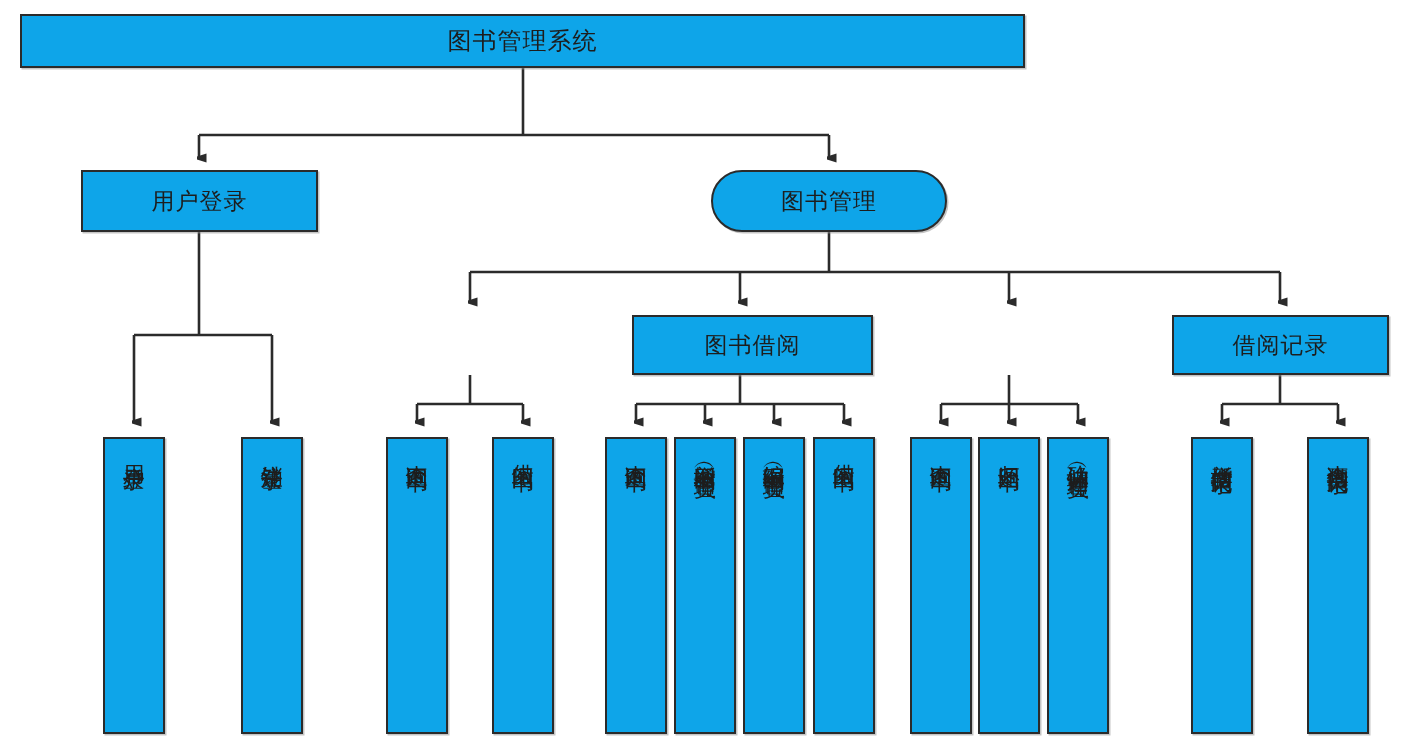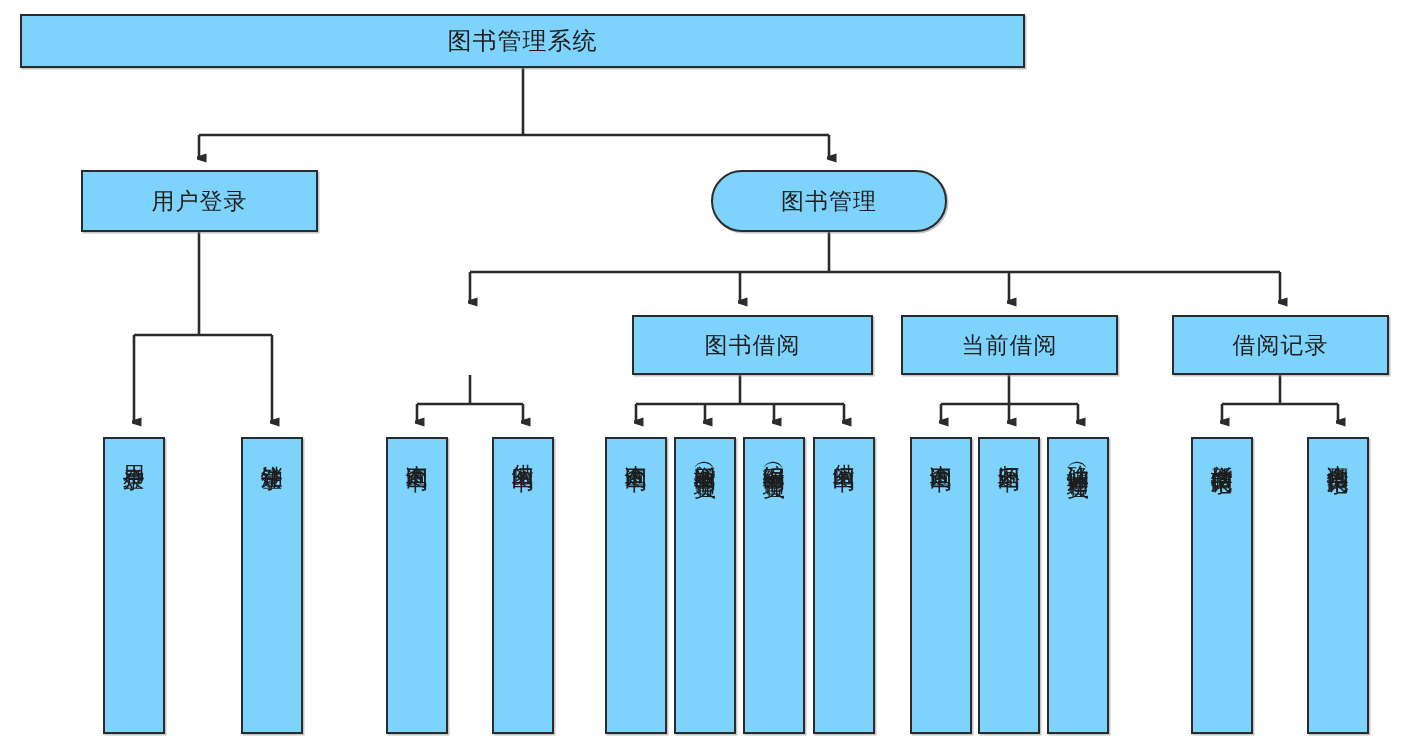--- a/index.html
+++ b/index.html
@@ -21,21 +21,21 @@
     position: absolute;
     left: 0;
     top: 0;
     width: 1405px;
     height: 747px;
     pointer-events: none;
   }
   .node {
     position: absolute;
     box-sizing: border-box;
-    background: #7dd3fc;
+    background: #0ea5e9;
     border: 2px solid #2b2b2b;
     display: flex;
     align-items: center;
     justify-content: center;
     color: #1d1d1d;
     box-shadow: 1.5px 1.5px 0 rgba(150,150,150,0.55);
   }
   .node .label {
     font-size: 23px;
     line-height: 1.25;
@@ -132,23 +132,20 @@
   <div class="node" style="left:81px; top:170px; width:237px; height:62px;">
     <span class="label">用户登录</span>
   </div>
   <div class="node" style="left:711px; top:170px; width:236px; height:62px;border-radius:31px;">
     <span class="label">图书管理</span>
   </div>
 
   <div class="node" style="left:632px; top:315px; width:241px; height:60px;">
     <span class="label">图书借阅</span>
   </div>
-  <div class="node" style="left:901px; top:315px; width:217px; height:60px;">
-    <span class="label">当前借阅</span>
-  </div>
   <div class="node" style="left:1172px; top:315px; width:217px; height:60px;">
     <span class="label">借阅记录</span>
   </div>
 
   <div class="node leaf" style="left:103px; top:437px; width:62px; height:297px;">
     <span class="label">用户登录</span>
   </div>
   <div class="node leaf" style="left:241px; top:437px; width:62px; height:297px;">
     <span class="label">注销登录</span>
   </div>

